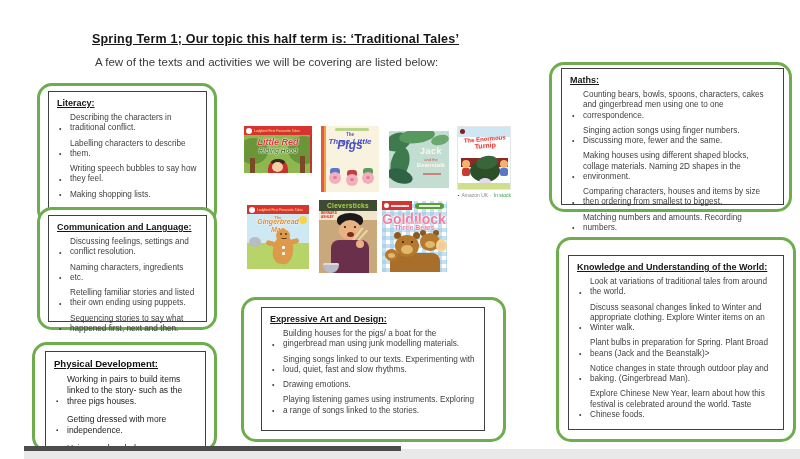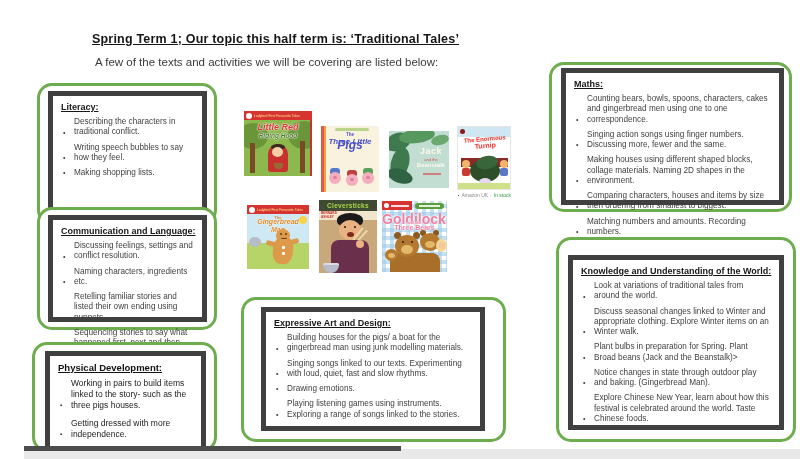--- a/index.html
+++ b/index.html
@@ -5,21 +5,21 @@
   * { box-sizing: border-box; margin: 0; padding: 0; }
   html,body { background:#fff; }
   body { font-family: "Liberation Sans", sans-serif; }
   #canvas { position:relative; width:800px; height:459px; background:#fff; overflow:hidden;margin-left:24px; }
 
   .page-title { position:absolute; left:68px; top:32px; font-size:12.5px; font-weight:bold;
                 text-decoration:underline; color:#161616; letter-spacing:.2px; }
   .page-subtitle { position:absolute; left:71px; top:56px; font-size:11.5px; color:#3a3a3a; }
 
   .gbox { position:absolute; border:3px solid #6dad4d; border-radius:15px; background:#fff; }
-  .ibox { position:absolute; border:5px solid #404040; background:#fff; padding:6px 8px 4px 8px; }
+  .ibox { position:absolute; border:1px solid #404040; background:#fff; padding:6px 8px 4px 8px; }
   .bhead { font-weight:bold; text-decoration:underline; color:#161616; font-size:9px; margin-bottom:5px; white-space:nowrap; }
   .item { display:flex; align-items:flex-end; color:#3f3f3f; }
   .blt { flex:0 0 13px; text-align:left; padding-left:2px; font-size:7px; line-height:10px; color:#3f3f3f; }
   .itx { flex:1; }
 
   .rounded .item { font-size:8.2px; line-height:1.25; margin-bottom:5px; }
   .pd .item { font-size:8.5px; line-height:1.3; margin-bottom:7px; color:#1c1c1c; }
   .pd .bhead { font-size:9.5px; color:#111; }
   .pd .blt { color:#1c1c1c; font-size:6px; line-height:11px; }
 
@@ -53,20 +53,24 @@
 
   <div class="gbox rounded" style="left:13px;top:83px;width:180px;height:142px">
     <div class="ibox" style="left:8px;right:7px;top:5px;bottom:5px">
       <div class="bhead">Literacy:</div>
       <div class="item">
           <span class="blt">•</span>
           <span class="itx">Describing the characters in traditional conflict.</span>
         </div>
       <div class="item">
           <span class="blt">•</span>
+          <span class="itx">Labelling characters to describe them.</span>
+        </div>
+      <div class="item">
+          <span class="blt">•</span>
           <span class="itx">Writing speech bubbles to say how they feel.</span>
         </div>
       <div class="item">
           <span class="blt">•</span>
           <span class="itx">Making shopping lists.</span>
         </div>
     </div>
   </div>
 
   <div class="gbox rounded" style="left:13px;top:207px;width:180px;height:123px">
@@ -176,21 +180,21 @@
           <span class="blt">•</span>
           <span class="itx">Notice changes in state through outdoor play and baking. (Gingerbread Man).</span>
         </div>
       <div class="item">
           <span class="blt">•</span>
           <span class="itx">Explore Chinese New Year, learn about how this festival is celebrated around the world. Taste Chinese foods.</span>
         </div>
     </div>
   </div>
 
-  <div class="cover" style="left:220px;top:111px;width:68px;height:65px;background:#8db84e">
+  <div class="cover" style="left:220px;top:126px;width:68px;height:47px;background:#8db84e">
     <div class="abs" style="left:-6px;top:12px;width:30px;height:26px;background:#6a9639;border-radius:50%"></div>
     <div class="abs" style="left:44px;top:10px;width:32px;height:28px;background:#6a9639;border-radius:50%"></div>
     <div class="abs" style="left:6px;top:32px;width:5px;height:30px;background:#7a4a26"></div>
     <div class="abs" style="left:56px;top:30px;width:5px;height:32px;background:#7a4a26"></div>
     <div class="abs" style="right:0;top:0;width:2px;height:100%;background:#c8322e"></div>
     <div class="abs" style="left:0;top:0;width:100%;height:9px;background:#d63430">
       <span class="abs" style="left:2px;top:1.5px;width:6px;height:6px;background:#fff;border-radius:50%"></span>
       <span class="abs" style="left:10px;top:2.5px;font-size:3.5px;color:#ffe08a;white-space:nowrap">Ladybird First Favourite Tales</span>
     </div>
     <div class="ctr outline-w" style="top:11px;font-size:9px;font-weight:bold;font-style:italic;color:#d63430">Little Red</div>

